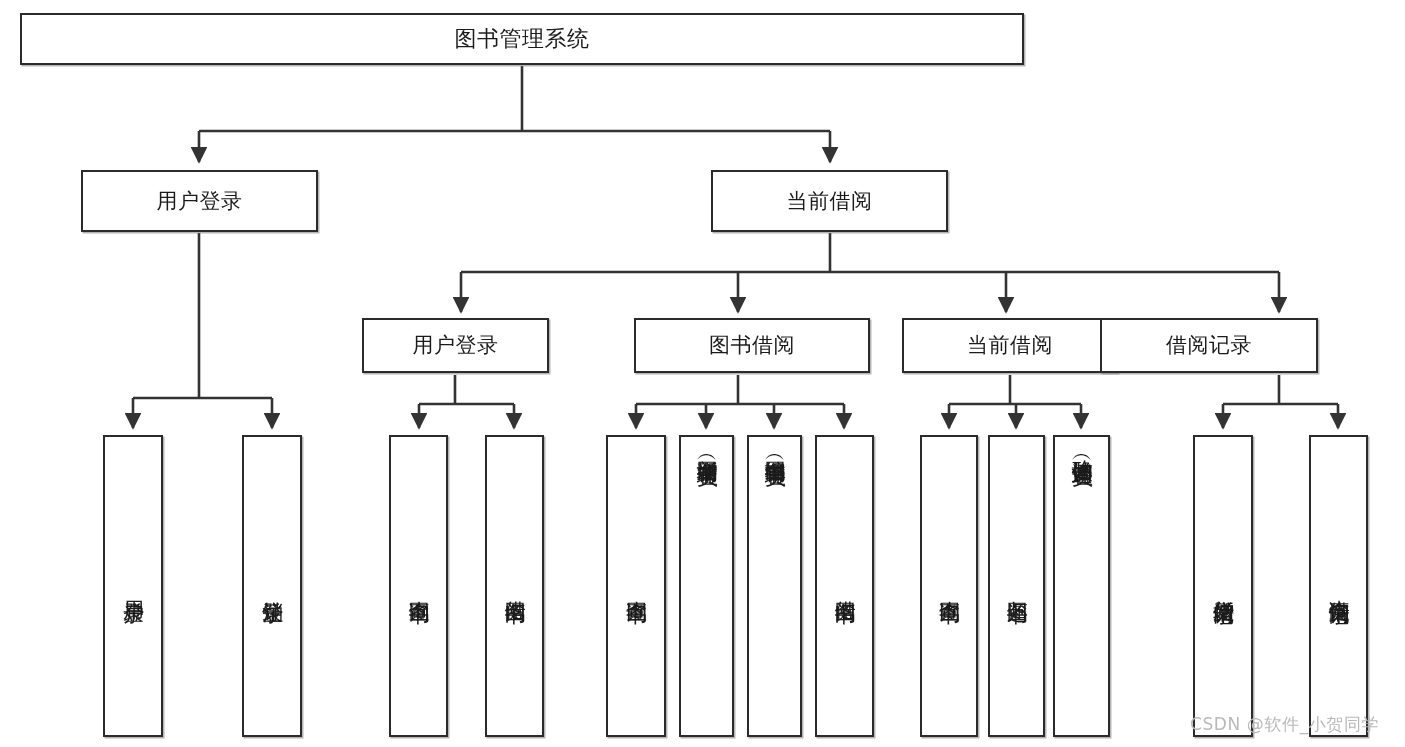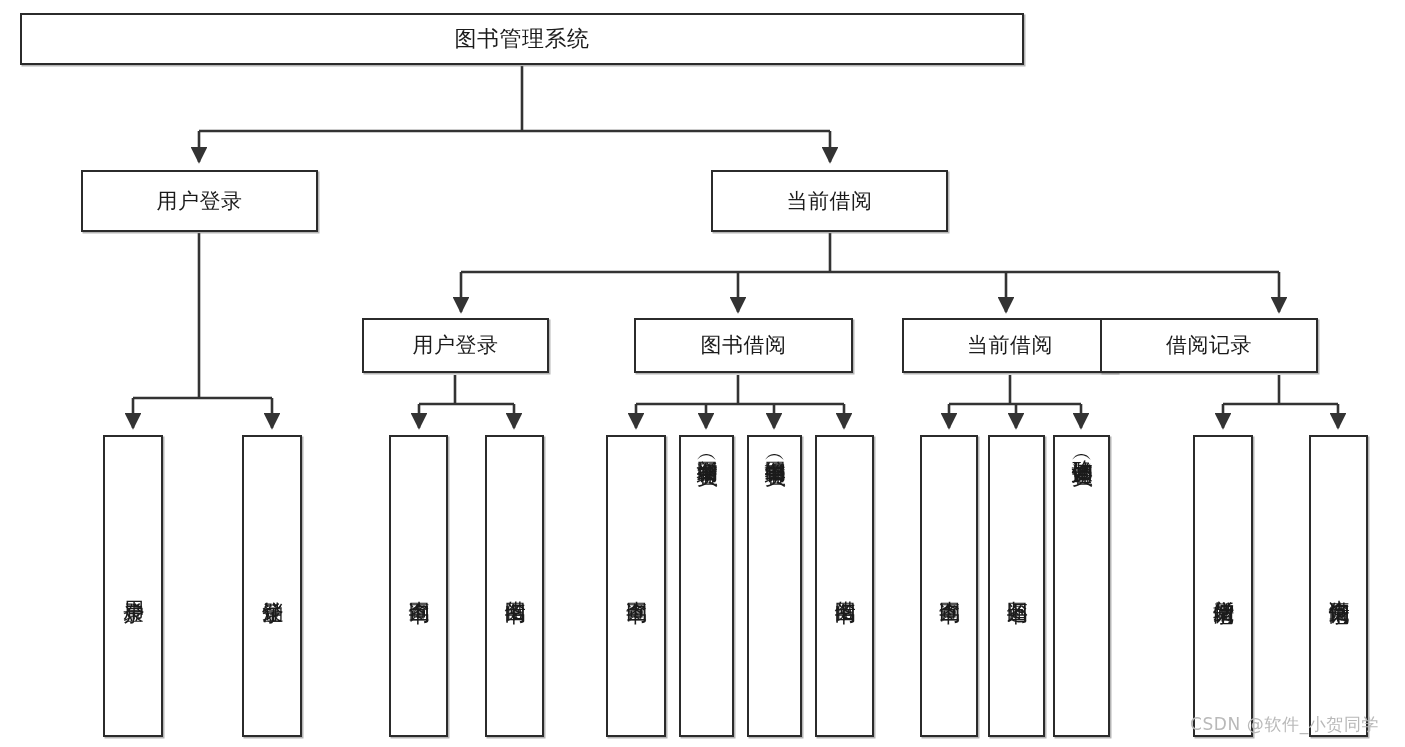--- a/index.html
+++ b/index.html
@@ -144,21 +144,21 @@
   <div class="node horiz" style="left:81px; top:170px; width:237px; height:62px;">
     <span class="label">用户登录</span>
   </div>
   <div class="node horiz" style="left:711px; top:170px; width:237px; height:62px;">
     <span class="label">当前借阅</span>
   </div>
 
   <div class="node horiz" style="left:362px; top:318px; width:187px; height:55px;">
     <span class="label">用户登录</span>
   </div>
-  <div class="node horiz" style="left:634px; top:318px; width:219px; height:55px;">
+  <div class="node horiz" style="left:634px; top:318px; width:236px; height:55px;">
     <span class="label">图书借阅</span>
   </div>
   <div class="node horiz" style="left:902px; top:318px; width:216px; height:55px;">
     <span class="label">当前借阅</span>
   </div>
   <div class="node horiz" style="left:1100px; top:318px; width:218px; height:55px;">
     <span class="label">借阅记录</span>
   </div>
 
   <div class="node vert center-text" style="left:103px; top:435px; width:60px; height:302px;">

